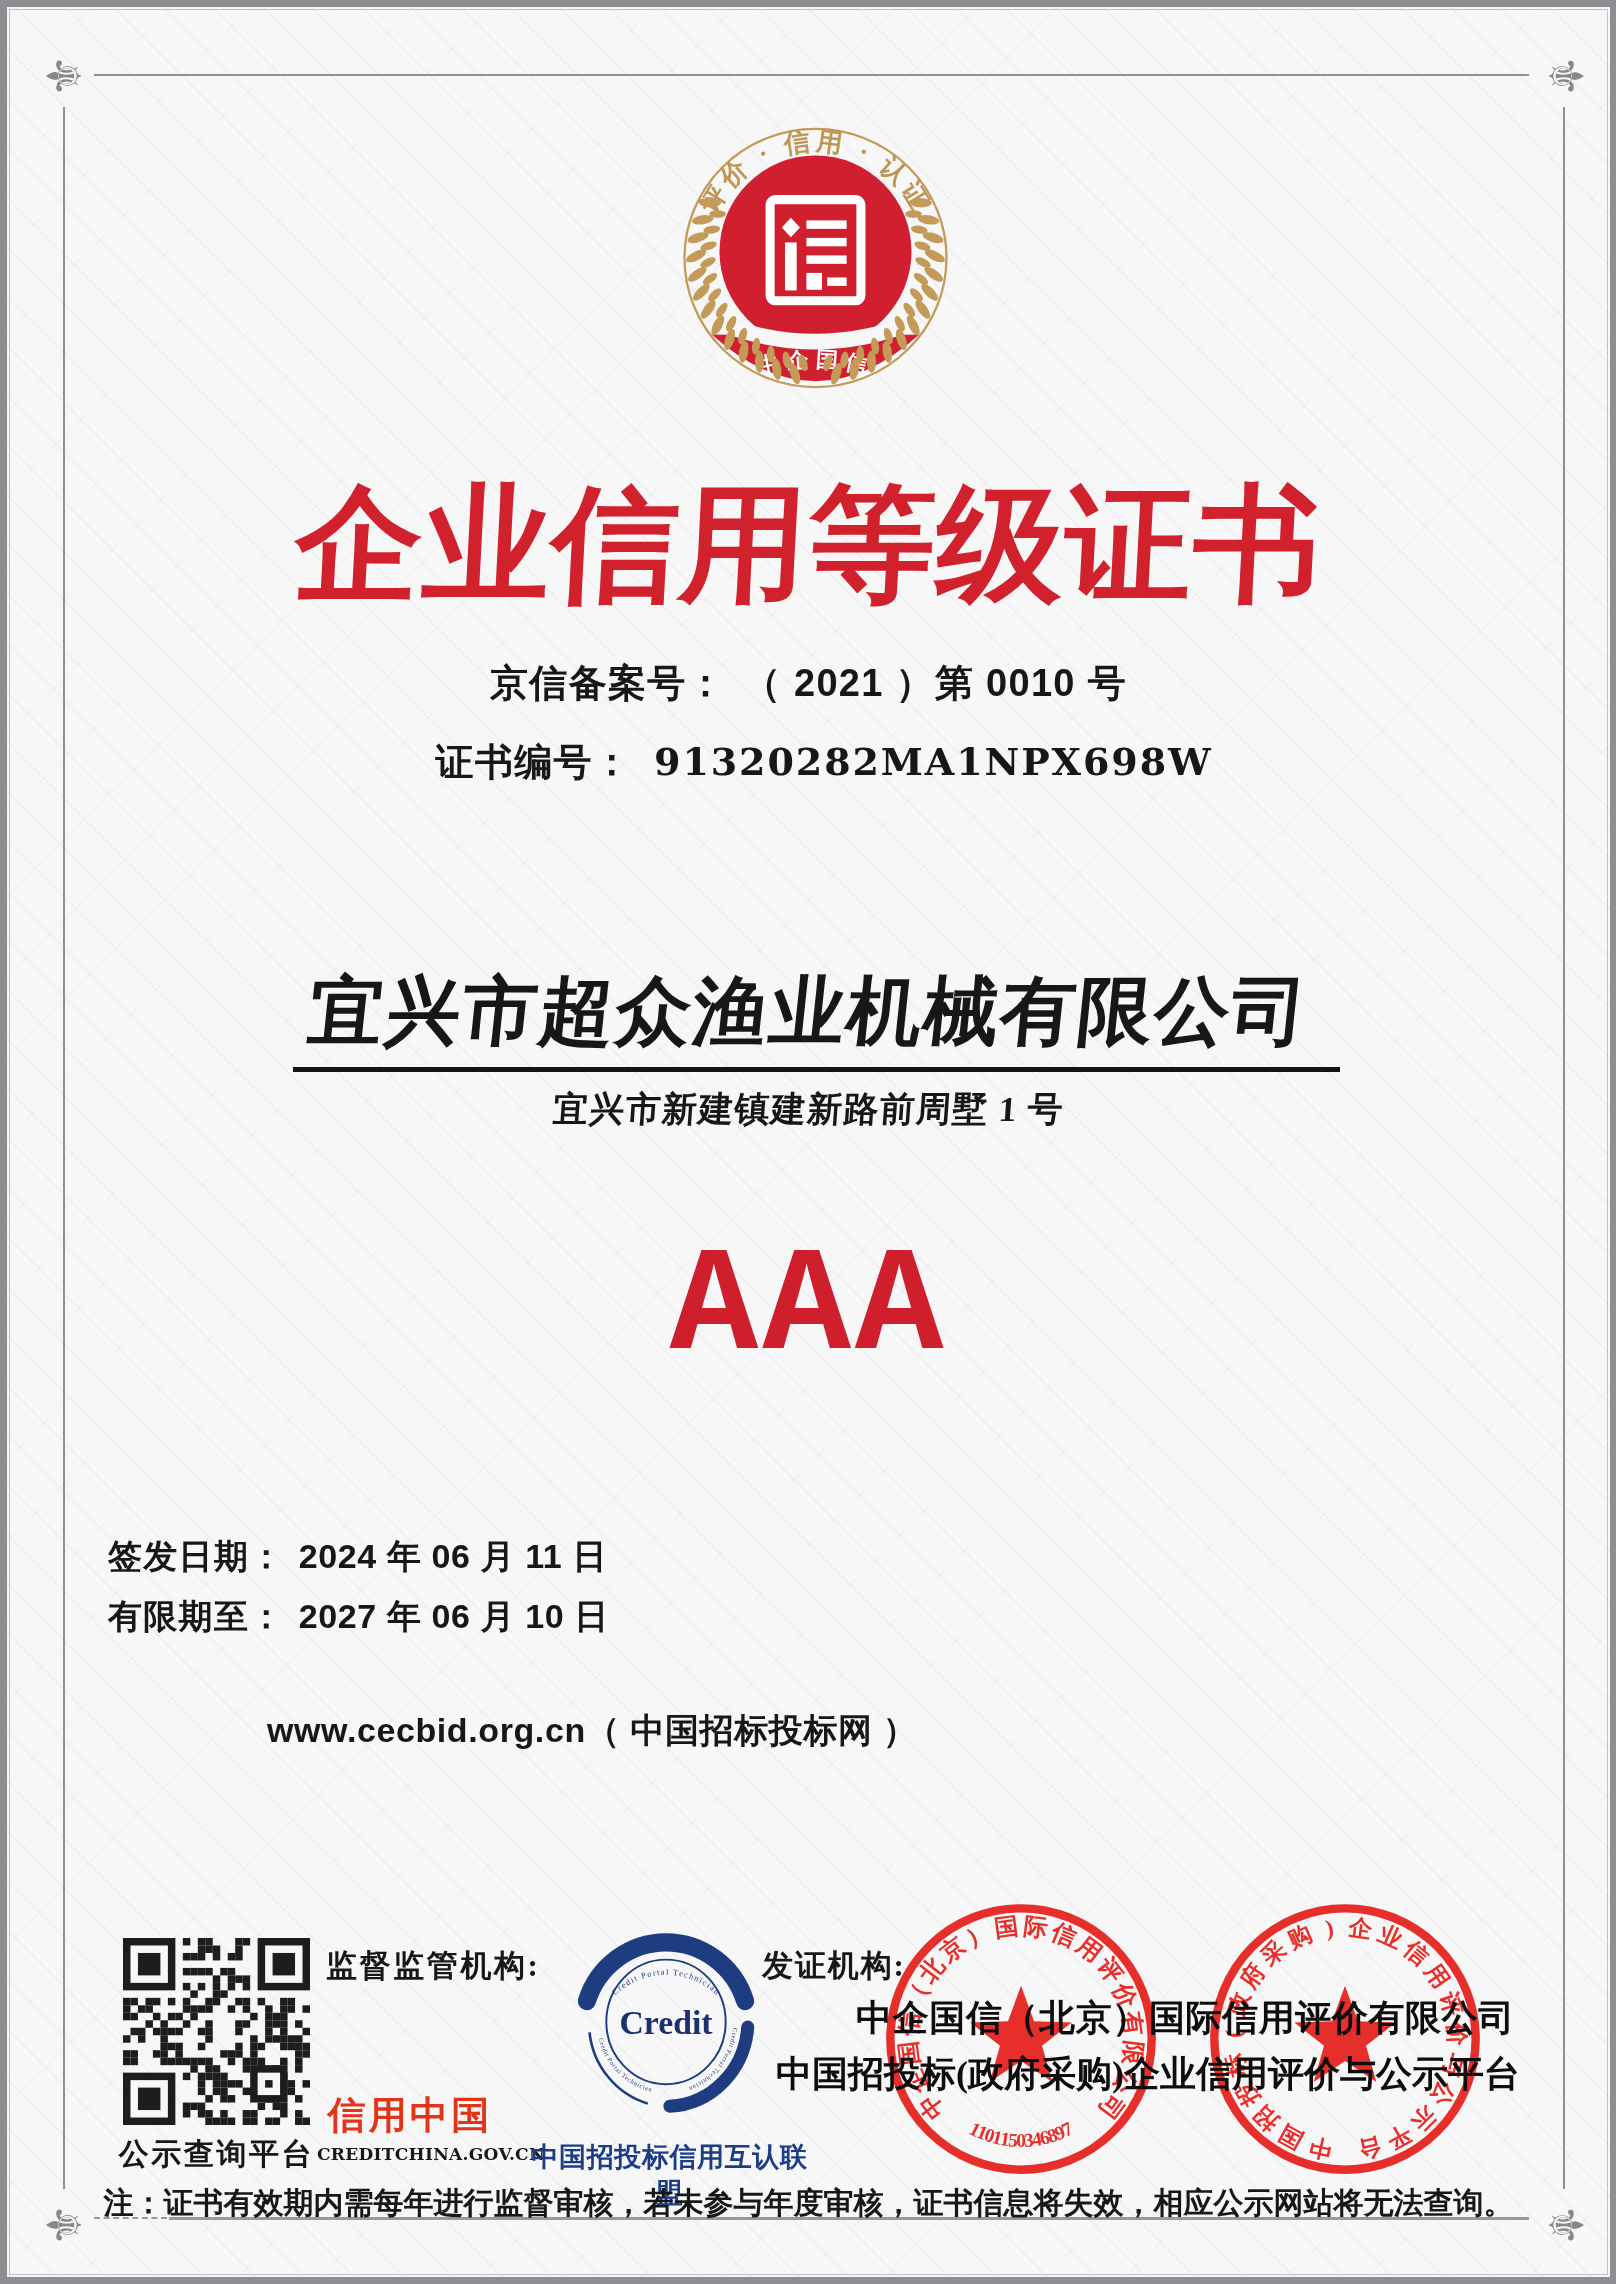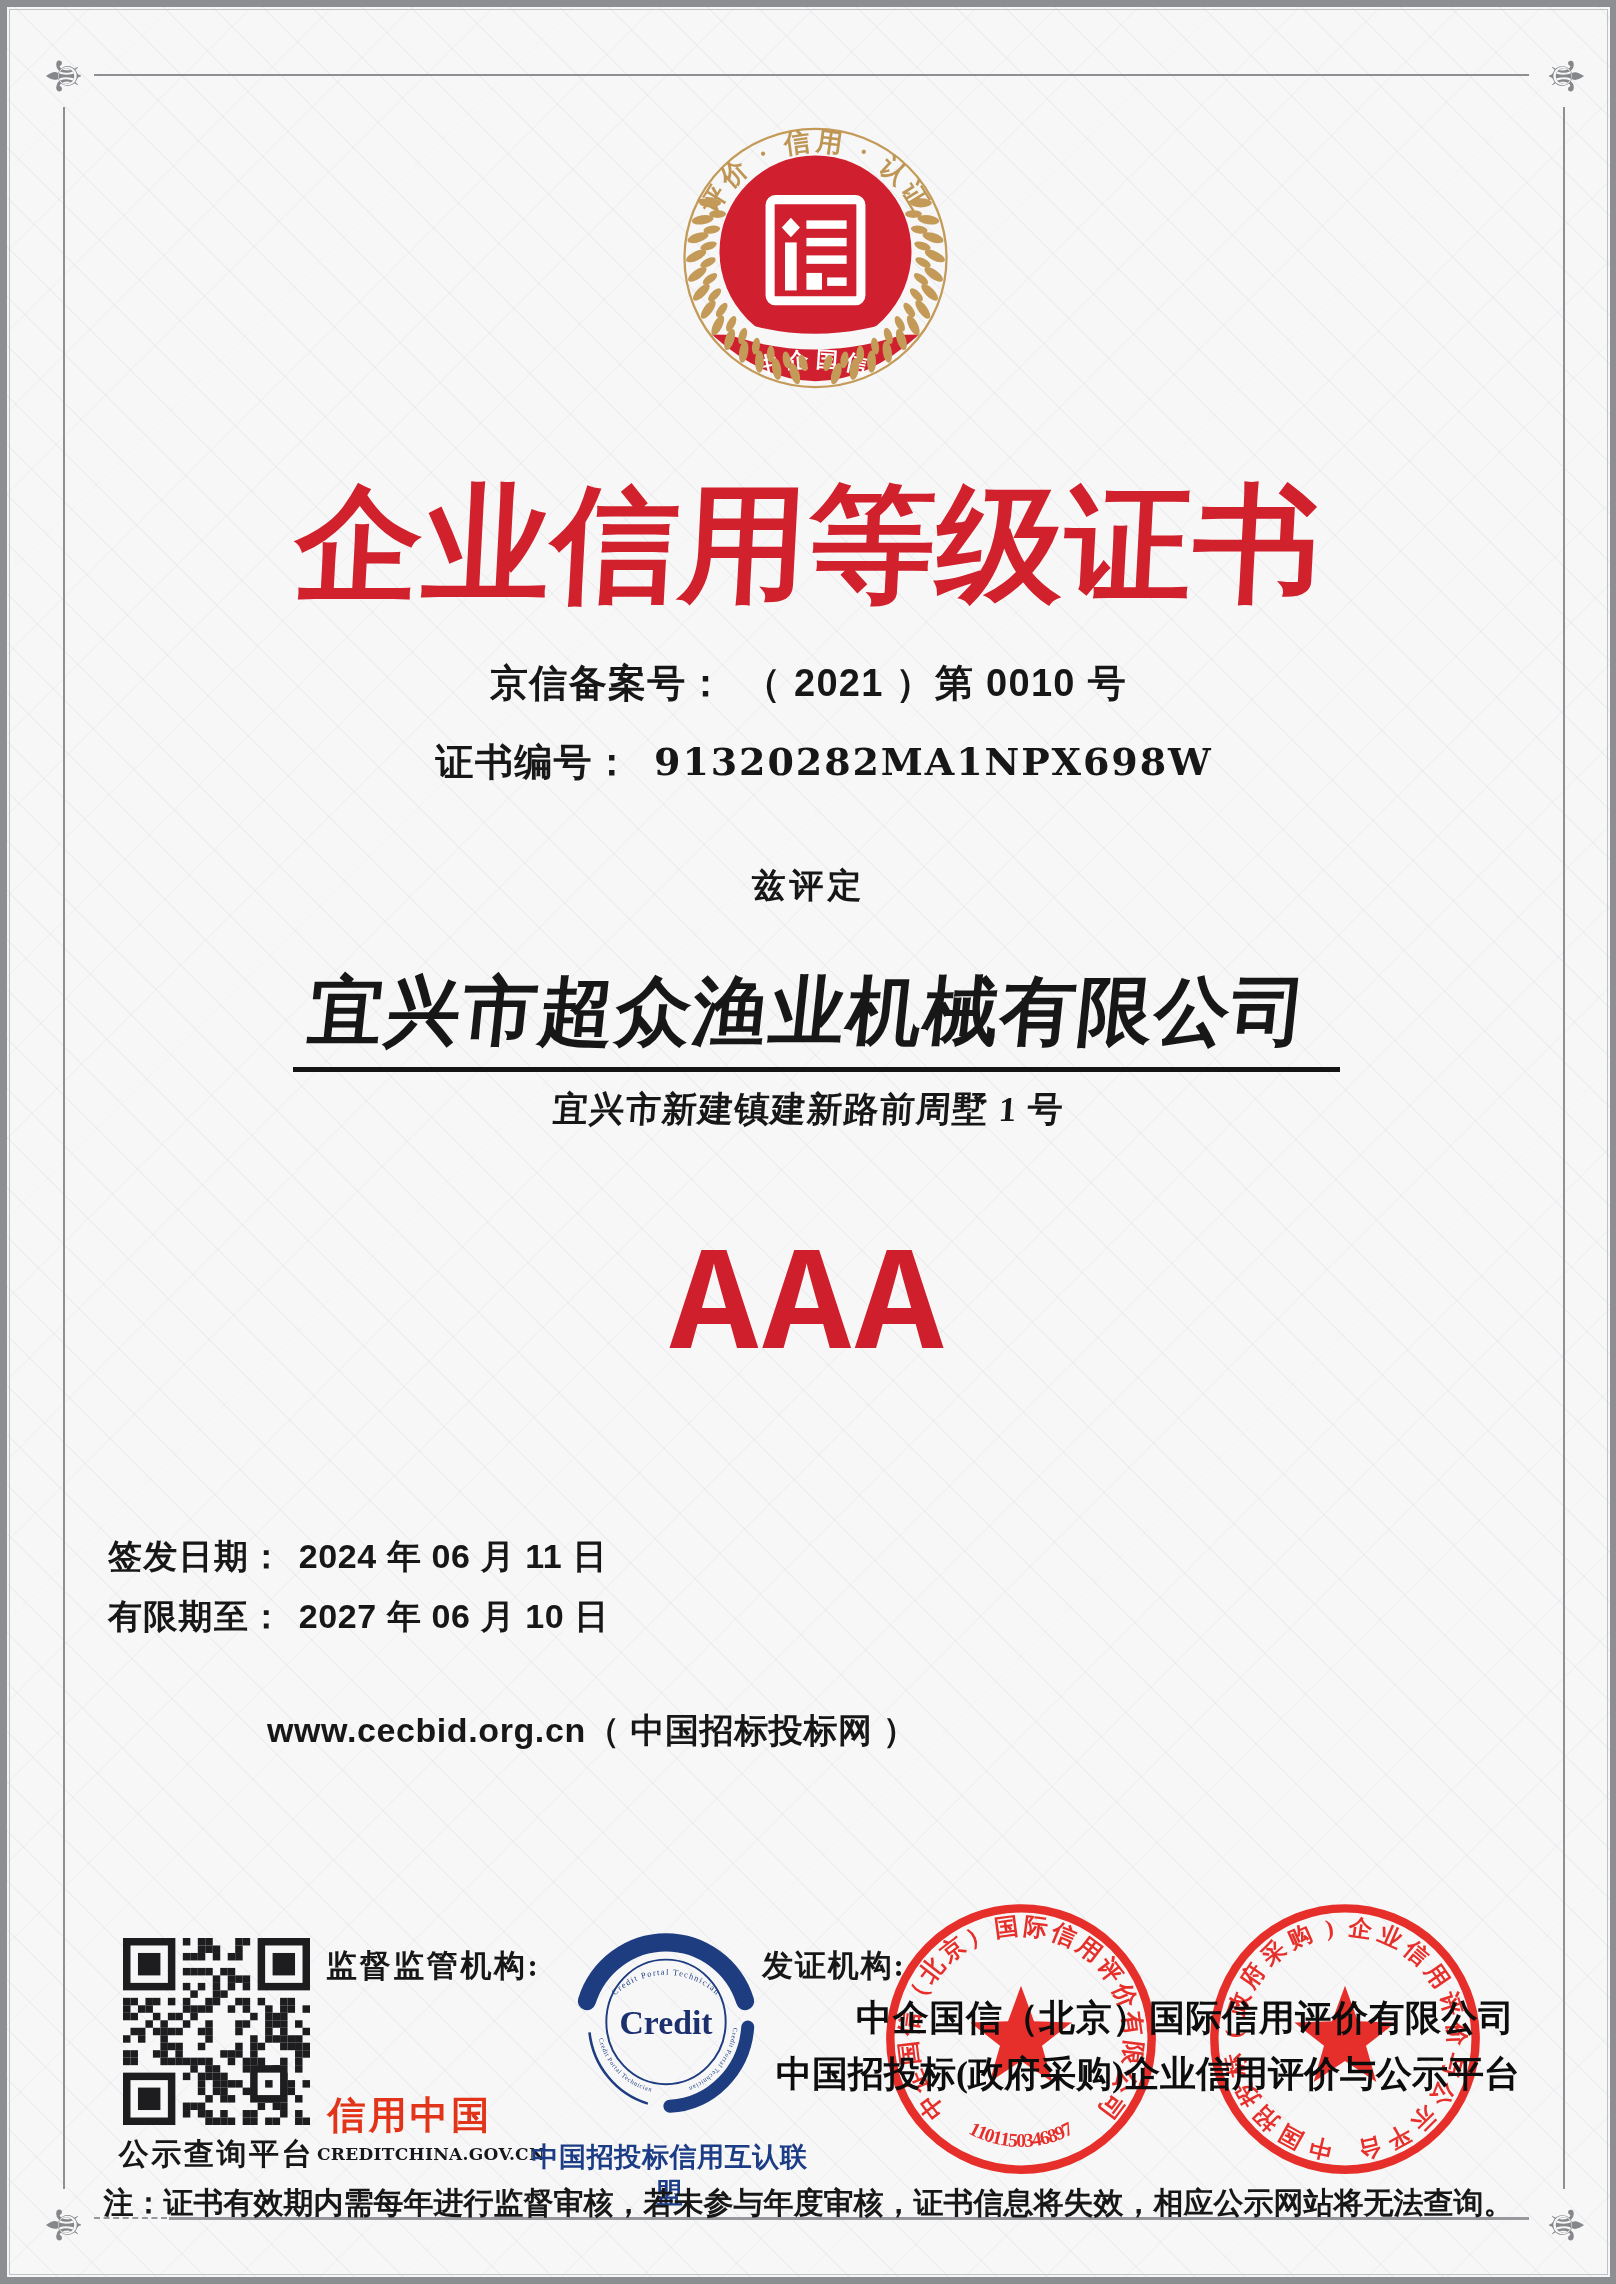--- a/index.html
+++ b/index.html
@@ -160,21 +160,20 @@
       </g>
   </svg>
 
   <div class="abs ctr title">企业信用等级证书</div>
   <div class="abs ctr filing f-hei">
     <span class="lbl">京信备案号：</span><span class="val">（ 2021 ）第 0010 号</span>
   </div>
   <div class="abs ctr certno">
     <span class="lbl">证书编号：</span><span class="val">91320282MA1NPX698W</span>
   </div>
-  <div class="abs ctr hereby">兹评定</div>
   <div class="abs ctr company">宜兴市超众渔业机械有限公司</div>
   <div class="abs company-rule"></div>
   <div class="abs ctr address">宜兴市新建镇建新路前周墅 1 号</div>
   <div class="abs ctr rating">AAA</div>
 
   <div class="info-line" style="top:1527px;">
     <span class="lbl">签发日期：</span><span class="val">2024 年 06 月 11 日</span>
   </div>
   <div class="info-line" style="top:1587px;">
     <span class="lbl">有限期至：</span><span class="val">2027 年 06 月 10 日</span>

